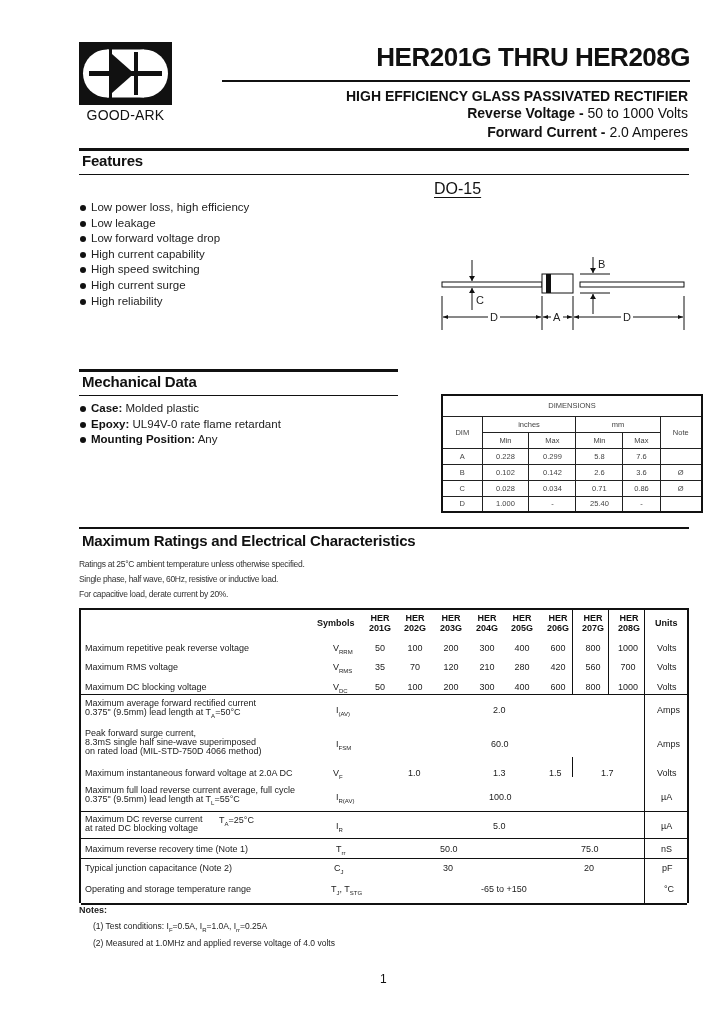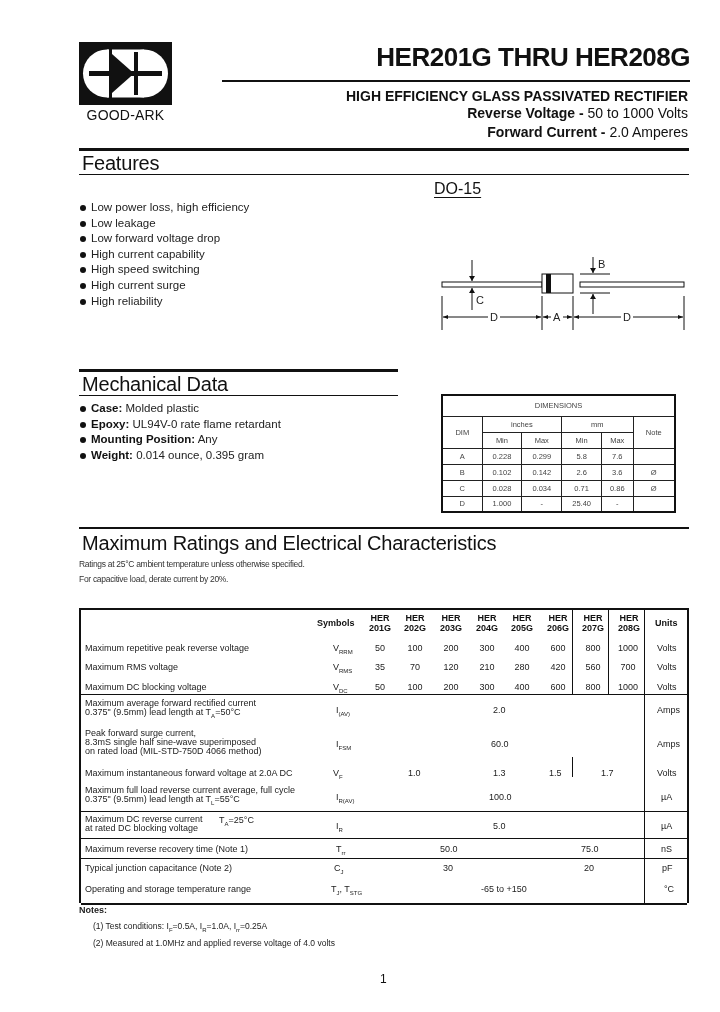--- a/index.html
+++ b/index.html
@@ -13,21 +13,21 @@
 
   .title { right: 30px; top: 42px; font-size: 26px; font-weight: bold; letter-spacing: -0.5px; }
   .rule-top { left: 222px; top: 80px; width: 468px; height: 2px; background: #111; }
   .subtitle { right: 32px; top: 88px; font-size: 14px; font-weight: bold; }
   .spec1 { right: 32px; top: 105px; font-size: 14px; }
   .spec2 { right: 32px; top: 124px; font-size: 14px; }
   .spec b { font-weight: bold; }
 
   .rule-thick { height: 3px; background: #111; }
   .rule-thin { height: 1px; background: #111; }
-  .section-title { font-size: 20px; font-weight: normal; letter-spacing: -0.2px; }
+  .section-title { font-size: 15px; font-weight: bold; letter-spacing: -0.2px; }
 
   ul.bullets { list-style: none; font-size: 11.5px; color: #222; }
   ul.bullets li { height: 15.6px; line-height: 15.6px; position: relative; padding-left: 12px; }
   ul.bullets li::before { content: ""; position: absolute; left: 1px; top: 5px; width: 6px; height: 6px; border-radius: 50%; background: #111; }
   ul.bullets li b { font-weight: bold; color: #111; }
 
   .pkg-title { left: 434px; top: 180px; font-size: 16px; font-weight: normal; text-decoration: underline; text-underline-offset: 3px; }
 
   
   table.dim { border-collapse: collapse; font-size: 7.5px; color: #444; }
@@ -127,24 +127,23 @@
   </g>
 </svg>
 
 <div class="abs rule-thick" style="left:79px; top:369px; width:319px;"></div>
 <div class="abs section-title" style="left:82px; top:373px;">Mechanical Data</div>
 <div class="abs rule-thin" style="left:79px; top:395px; width:319px;"></div>
 <ul class="abs bullets" style="left:79px; top:401px;">
   <li><b>Case:</b><span> Molded plastic</span></li>
   <li><b>Epoxy:</b><span> UL94V-0 rate flame retardant</span></li>
   <li><b>Mounting Position:</b><span> Any</span></li>
-  <li><b>Weight:</b><span> 0.014 ounce, 0.395 gram</span></li>
 </ul>
 
-<table class="abs dim" style="left:441px; top:394px; width:235px;padding-left:44px;">
+<table class="abs dim" style="left:441px; top:394px; width:262px;padding-left:44px;">
   <tbody>
       <tr>
         <td colspan="6" style="height:21px;">DIMENSIONS</td>
       </tr>
   <tr>
     <td rowspan="2" style="width:40px;">DIM</td>
     <td colspan="2">inches</td>
     <td colspan="2">mm</td>
     <td rowspan="2" style="width:42px;">Note</td>
   </tr>
@@ -186,20 +185,21 @@
     <td>-</td>
     <td></td>
   </tr>
 </tbody>
   </table>
 
 <div class="abs rule-thick" style="left:79px; top:527px; width:610px; height:2px;"></div>
 <div class="abs section-title" style="left:82px; top:532px;">Maximum Ratings and Electrical Characteristics</div>
 <div class="abs" style="left:79px; top:557px; font-size:8.5px; color:#333; line-height:15px; letter-spacing:-0.3px;">
   <div>Ratings at 25°C ambient temperature unless otherwise specified.</div>
+  <div>Single phase, half wave, 60Hz, resistive or inductive load.</div>
   <div>For capacitive load, derate current by 20%.</div>
 </div>
 
 <div class="abs main-table">
 
   <div class="mt bold" style="left:236px; top:8px;">Symbols</div>
   <div class="mt bold" style="left:287px; top:3px; text-align:center; width:24px; line-height:10px;">
       <div>HER</div>
       <div>201G</div>
     </div>

